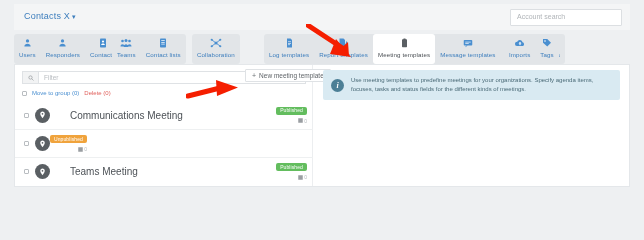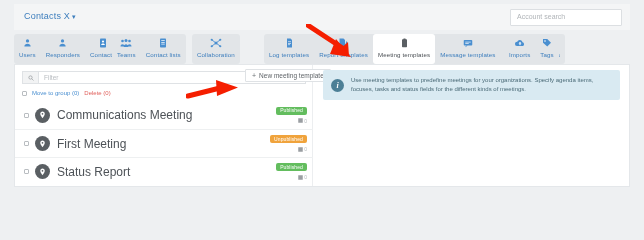--- a/index.html
+++ b/index.html
@@ -91,21 +91,21 @@
   }
   .row.r0{top:36px;border-top:none;}
   .row.r1{top:64px;}
   .row.r2{top:92px;}
   .row-cb{margin-left:9px;flex:none;}
   .avatar{
     width:15px;height:15px;border-radius:50%;background:#5a5f63;
     margin-left:6px;flex:none;display:flex;align-items:center;justify-content:center;
   }
   .row-name{
-    margin-left:7px;font-size:12px;color:#4d5257;white-space:nowrap;flex:1;
+    margin-left:20px;font-size:10px;color:#4d5257;white-space:nowrap;flex:1;
   }
   .row-right{
     margin-right:6px;display:flex;flex-direction:column;align-items:flex-end;flex:none;
   }
   .badge{
     font-size:5px;color:#ffffff;padding:1.5px 4px;border-radius:2px;
     letter-spacing:.1px;white-space:nowrap;line-height:1;
   }
   .badge.published{background:#63bd5e;}
   .badge.unpublished{background:#f0a33c;}
@@ -362,41 +362,40 @@
       </div>
 
       <div class="row r1">
         <span class="cbox row-cb"></span>
         <span class="avatar">
           <svg width="7" height="8" viewBox="0 0 14 16">
               <path d="M7 1.2c-2.5 0-4.5 2-4.5 4.5C2.5 9 7 14.6 7 14.6S11.5 9 11.5 5.7C11.5 3.2 9.5 1.2 7 1.2z" fill="#ffffff"></path>
               <circle cx="7" cy="5.6" r="1.7" fill="#5a5f63"></circle>
             </svg>
         </span>
-        <span class="row-name">First Meeting</span>
         <span class="row-right">
           <span class="badge unpublished">Unpublished</span>
           <span class="counter">
             <svg width="5" height="5" viewBox="0 0 10 10">
                 <rect x="0.5" y="0.5" width="9" height="9" fill="#9a9ea2"></rect>
               </svg>
             <span class="cnum">0</span>
           </span>
         </span>
       </div>
 
       <div class="row r2">
         <span class="cbox row-cb"></span>
         <span class="avatar">
           <svg width="7" height="8" viewBox="0 0 14 16">
               <path d="M7 1.2c-2.5 0-4.5 2-4.5 4.5C2.5 9 7 14.6 7 14.6S11.5 9 11.5 5.7C11.5 3.2 9.5 1.2 7 1.2z" fill="#ffffff"></path>
               <circle cx="7" cy="5.6" r="1.7" fill="#5a5f63"></circle>
             </svg>
         </span>
-        <span class="row-name">Status Report</span>
+        <span class="row-name">Teams Meeting</span>
         <span class="row-right">
           <span class="badge published">Published</span>
           <span class="counter">
             <svg width="5" height="5" viewBox="0 0 10 10">
                 <rect x="0.5" y="0.5" width="9" height="9" fill="#9a9ea2"></rect>
               </svg>
             <span class="cnum">0</span>
           </span>
         </span>
       </div>

